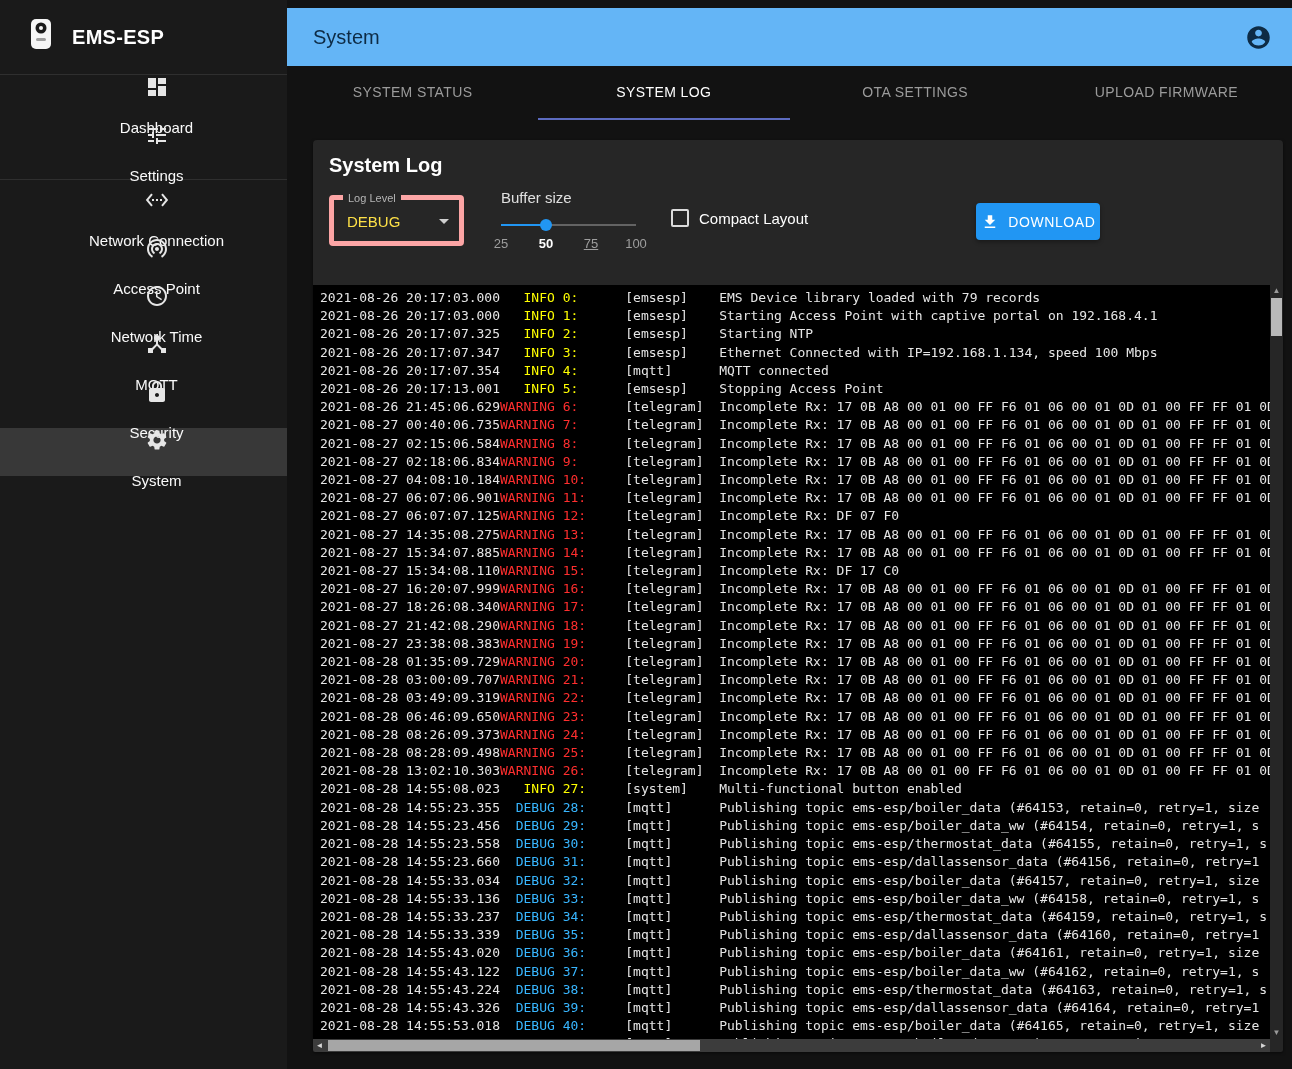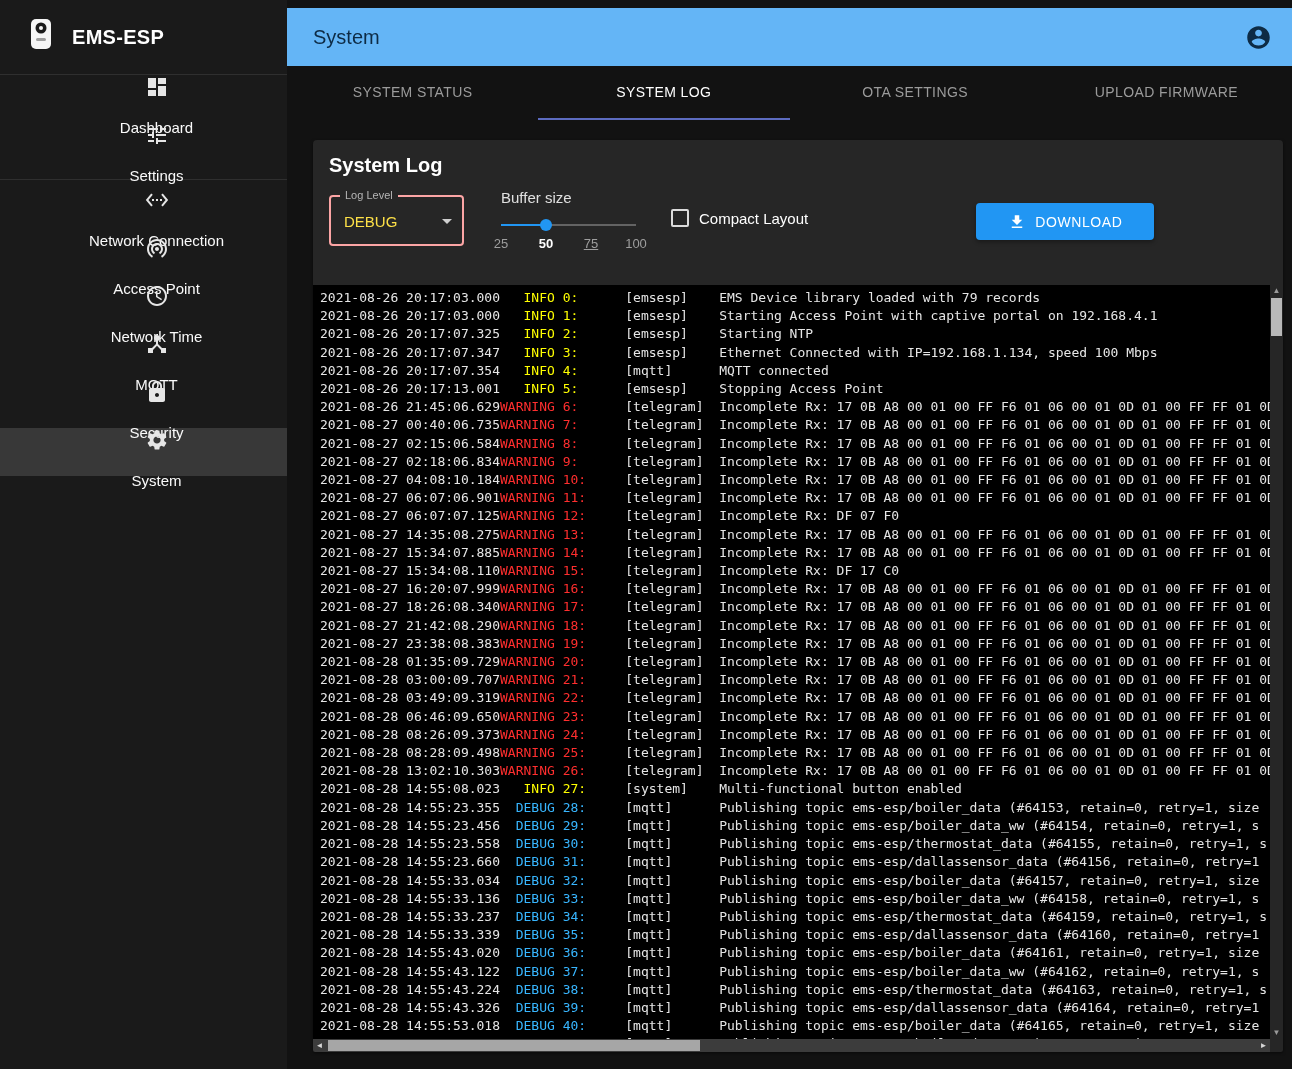--- a/index.html
+++ b/index.html
@@ -26,39 +26,39 @@
   .tabbar { height:54px; display:flex; }
   .tab { flex:1; display:flex; align-items:center; justify-content:center; font-size:14px; font-weight:500; letter-spacing:.4px; color:#9b9b9b; text-transform:uppercase; border-bottom:2px solid transparent; cursor:pointer; }
   .tab.active { color:#fff; border-bottom-color:#5c6bc0; }
 
   .content { flex:1; padding:20px 9px 17px 26px; min-height:0; }
   .card { width:970px; height:912px; background:#262626; border-radius:4px 4px 2px 2px; display:flex; flex-direction:column; box-shadow:0 1px 3px rgba(0,0,0,.5); overflow:hidden; }
   .card-inner { padding:14px 16px 0; flex:0 0 145px; }
   .card-title { color:#fff; font-size:20px; font-weight:bold; margin-bottom:12px; }
   .controls { display:flex; align-items:flex-start; }
 
-  .select-wrap { position:relative; width:135px; height:51px; border:2px solid #fca5a5; border-radius:4px; margin-top:6px; cursor:pointer; }
+  .select-wrap { position:relative; width:135px; height:51px; border:5px solid #fca5a5; border-radius:4px; margin-top:6px; cursor:pointer; }
   .select-label { position:absolute; top:-8px; left:9px; background:#262626; padding:0 5px; font-size:11px; color:#b5b5b5; }
   .select-value { position:absolute; left:13px; top:50%; transform:translateY(-50%); color:#fde047; font-size:15px; }
   .select-caret { position:absolute; right:10px; top:50%; margin-top:-2px; width:0; height:0; border-left:5px solid transparent; border-right:5px solid transparent; border-top:5px solid #cfcfcf; }
 
   .slider-group { margin-left:37px; width:142px; }
   .slider-label { color:#e0e0e0; font-size:15px; margin-bottom:12px; }
   .slider { position:relative; width:135px; height:14px; cursor:pointer; }
   .slider-rail { position:absolute; top:6px; left:0; right:0; height:2px; background:#636363; }
   .slider-fill { position:absolute; top:6px; left:0; height:2px; background:#2196f3; }
   .slider-thumb { position:absolute; top:1px; width:12px; height:12px; border-radius:50%; background:#2196f3; transform:translateX(-50%); }
   .slider-marks { position:relative; height:18px; margin-top:4px; font-size:13px; color:#9e9e9e; }
   .slider-marks .mark { position:absolute; transform:translateX(-50%); cursor:pointer; }
   .slider-marks .mark.current { color:#fff; font-weight:bold; }
 
   .checkbox { margin-left:28px; margin-top:20px; display:flex; align-items:center; gap:10px; color:#fff; font-size:15px; cursor:pointer; }
   .checkbox .box { width:18px; height:18px; border:2px solid #dcdcdc; border-radius:2px; flex:0 0 18px; }
 
-  .download-btn { margin-left:168px; margin-top:14px; height:37px; display:flex; align-items:center; gap:9px; padding:0 32px; background:#2196f3; color:#fff; border:none; border-radius:4px; font-family:inherit; font-size:14px; font-weight:500; letter-spacing:.6px; cursor:pointer; box-shadow:0 2px 4px rgba(0,0,0,.35); }
+  .download-btn { margin-left:168px; margin-top:14px; height:37px; display:flex; align-items:center; gap:9px; padding:0 5px; background:#2196f3; color:#fff; border:none; border-radius:4px; font-family:inherit; font-size:14px; font-weight:500; letter-spacing:.6px; cursor:pointer; box-shadow:0 2px 4px rgba(0,0,0,.35); }
   .download-btn svg { width:18px; height:18px; fill:#fff; display:block; }
 
   
   .console-wrap { position:relative; flex:1; background:#000; overflow:hidden; }
   .console-lines { padding:4px 0 0 7px; font-family:"DejaVu Sans Mono", monospace; font-size:13px; line-height:18.2px; color:#e6e6e6; }
   .logline { white-space:pre; }
   .lvl.info { color:#ffff00; }
   .lvl.warning { color:#ff2e2e; }
   .lvl.debug { color:#38b6ff; }
 

